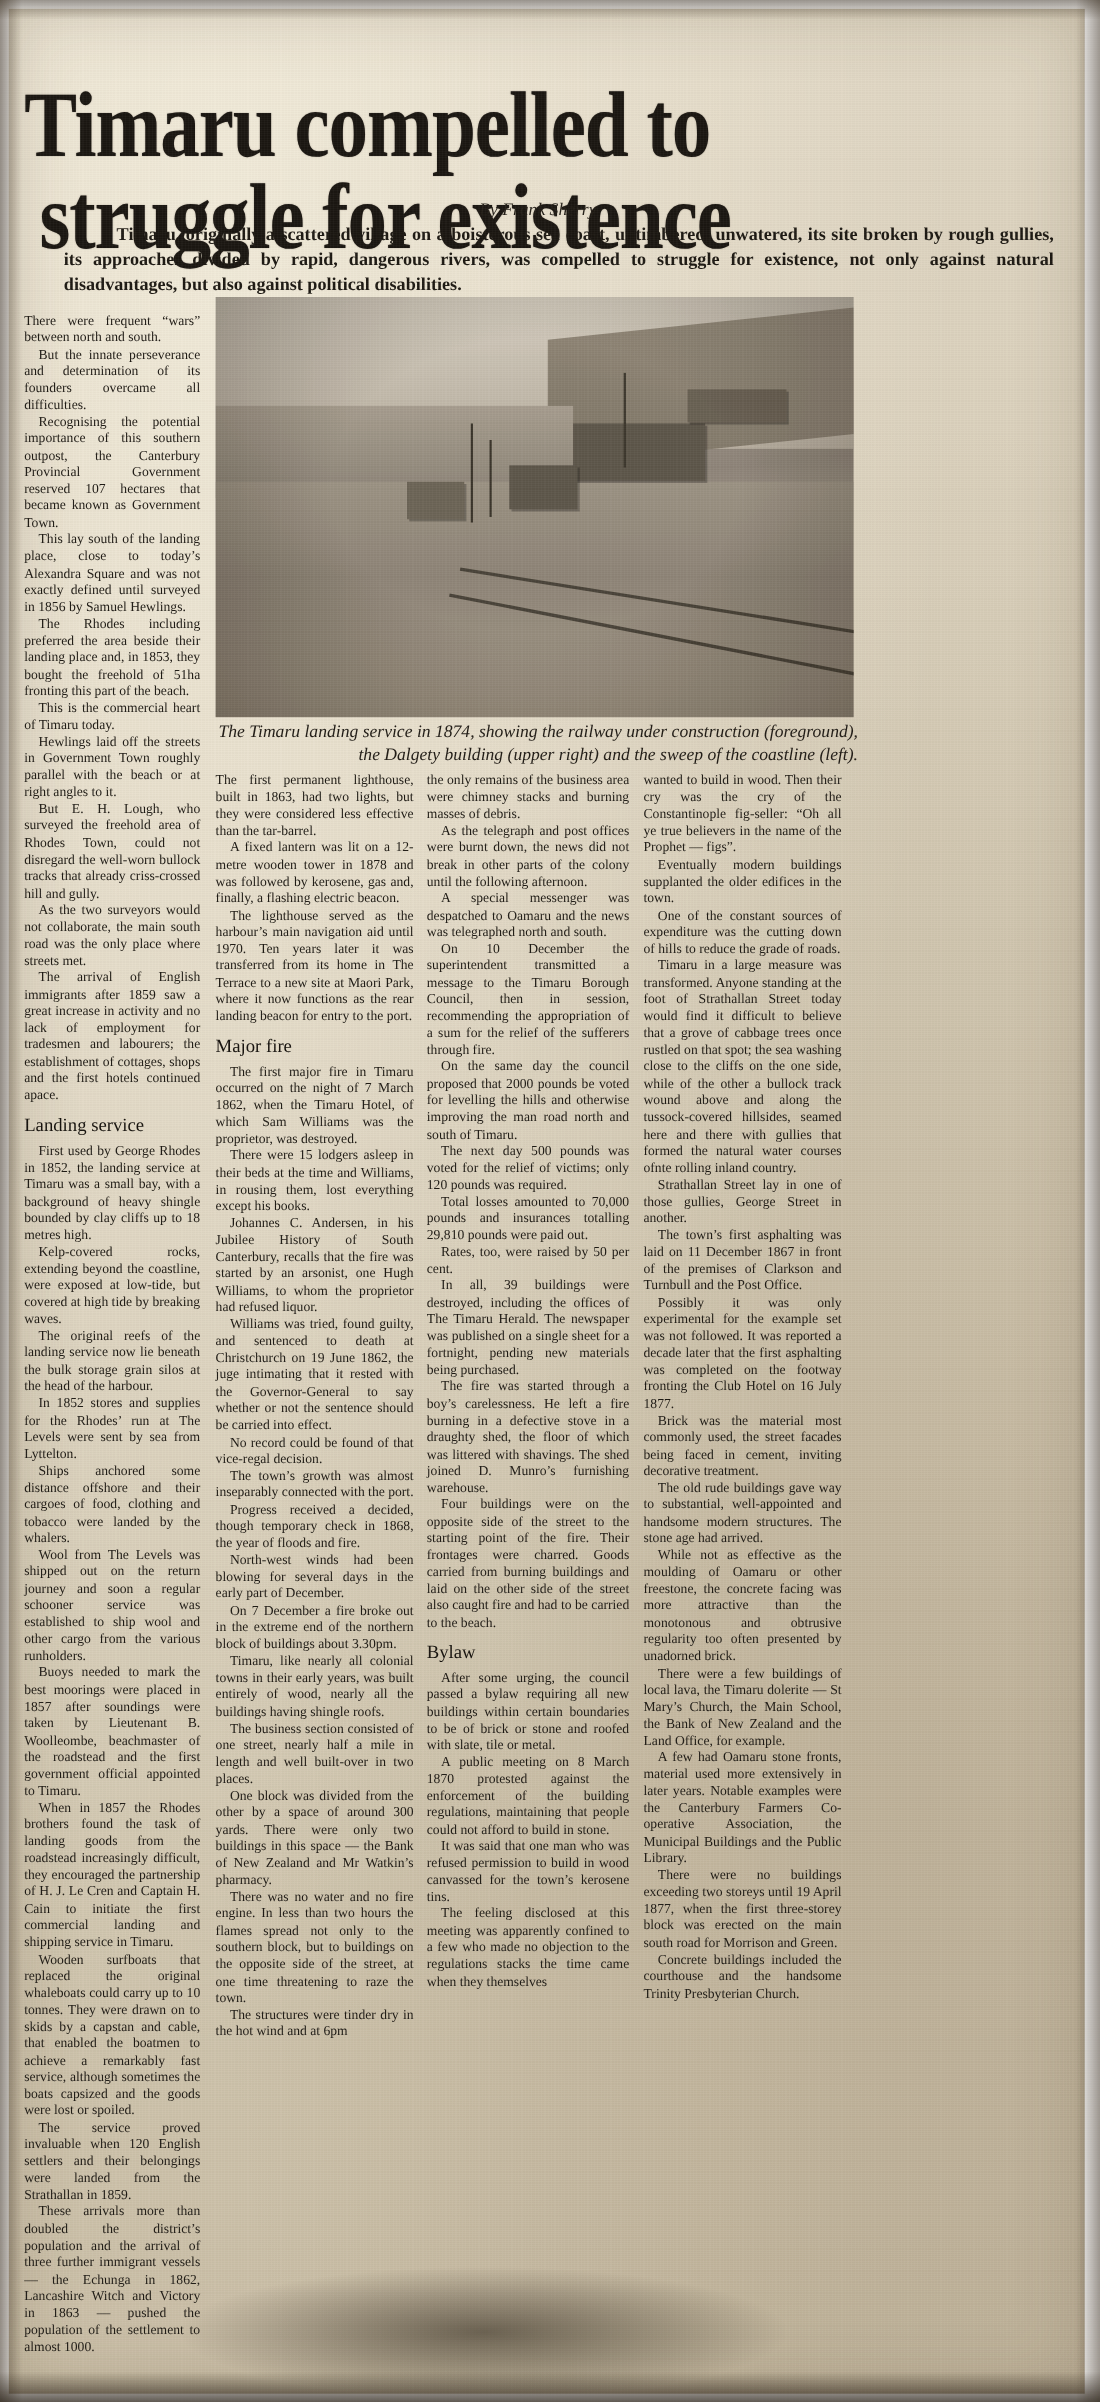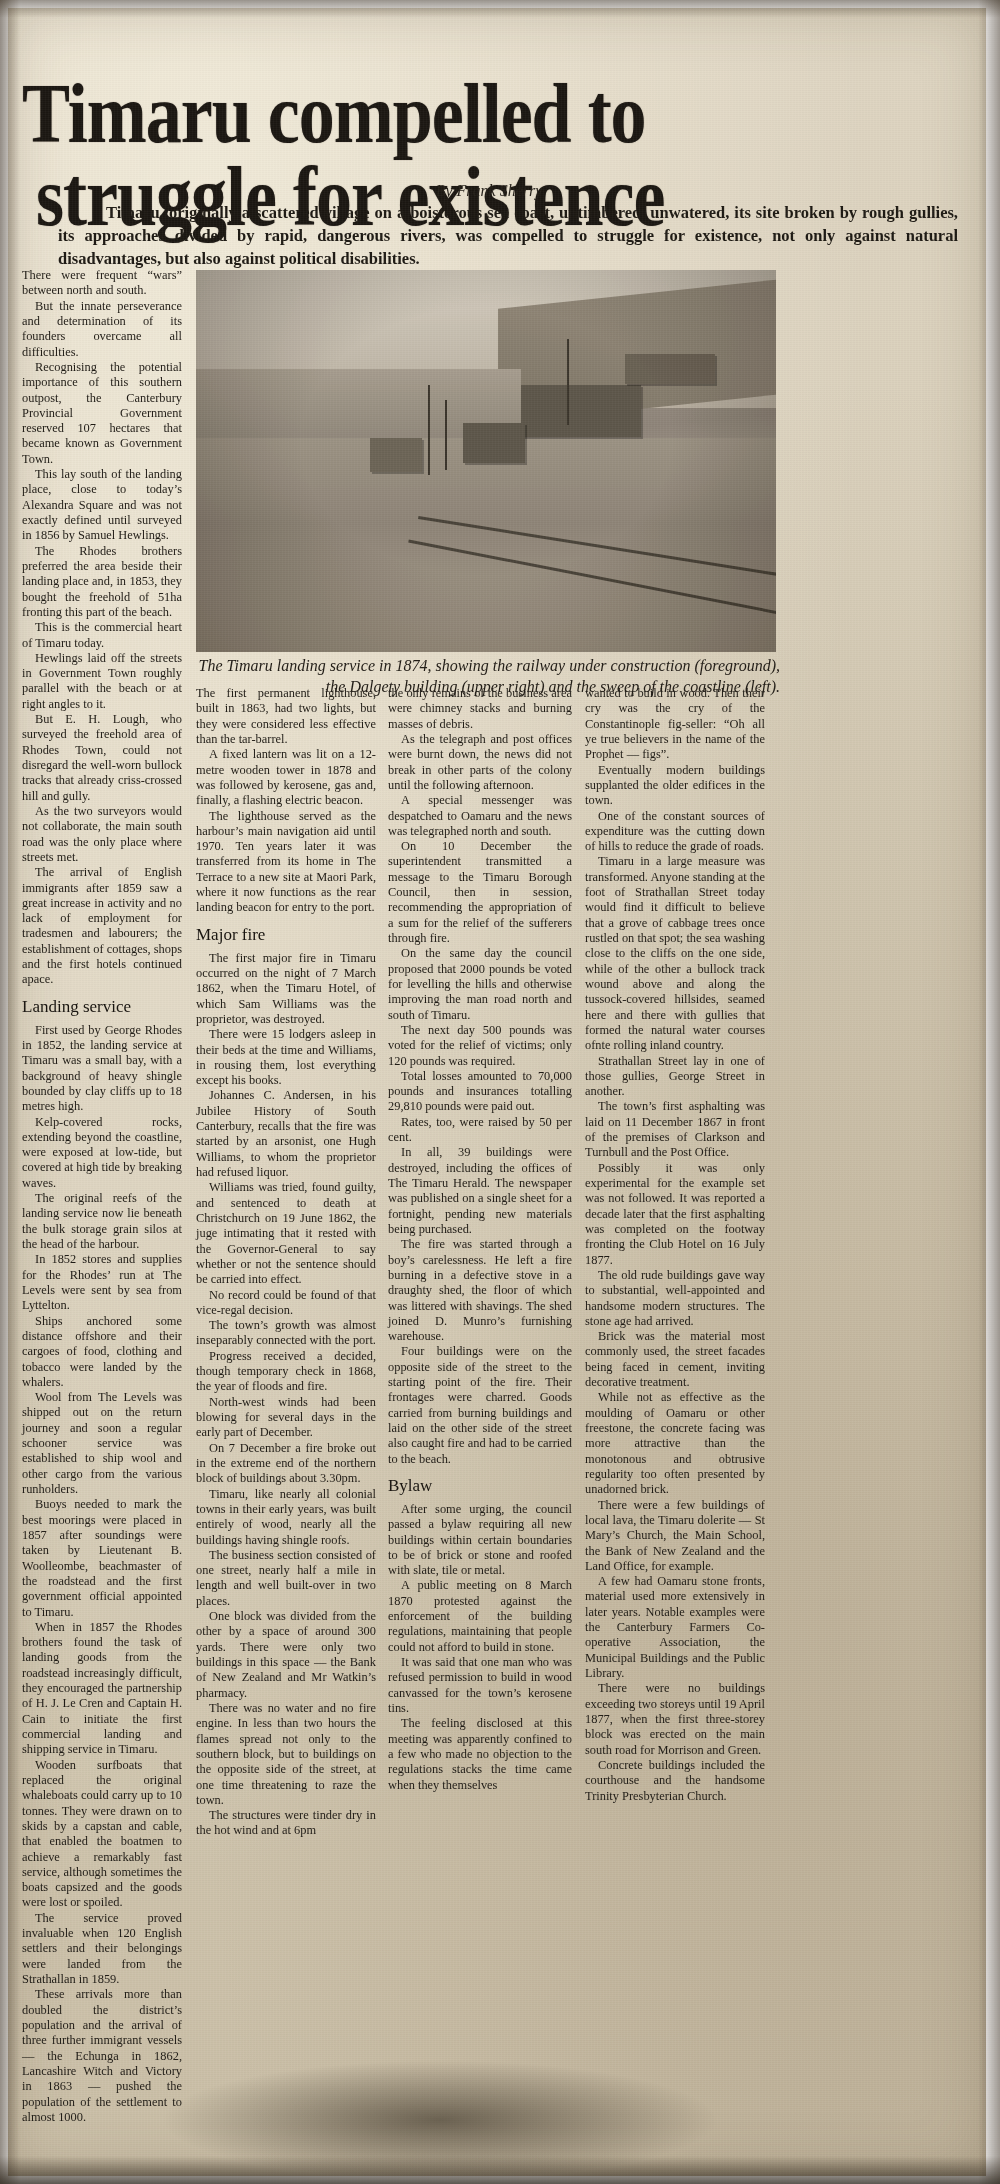--- a/index.html
+++ b/index.html
@@ -141,21 +141,21 @@
   
   .col {
     position: absolute;
     font-size: 12.4px;
     line-height: 1.235;
     color: #1e1a14;
     text-align: justify;
     font-family: "Liberation Serif", serif;
   }
   .col p { margin: 0; text-indent: 13px; }
-  .col p.noind { text-indent: 0; }
+  .col p.noind { text-indent: 0; margin-top: 16px; }
   .subhead {
     font-size: 17px;
     font-weight: normal;
     text-align: left;
     margin: 9px 0 5px;
     text-indent: 0 !important;
     color: #16120d;
     font-family: "Liberation Serif", serif;
   }
   .col1 { left: 22px;  top: 268px;  width: 160px; }
@@ -218,21 +218,21 @@
     <div class="vig"></div>
   </div>
 
   <div class="caption">The Timaru landing service in 1874, showing the railway under construction (foreground), the Dalgety building (upper right) and the sweep of the coastline (left).</div>
 
   <div class="col col1">
       <p class="noind">There were frequent “wars” between north and south.</p>
       <p>But the innate perseverance and determination of its founders overcame all difficulties.</p>
       <p>Recognising the potential importance of this southern outpost, the Canterbury Provincial Government reserved 107 hectares that became known as Government Town.</p>
       <p>This lay south of the landing place, close to today’s Alexandra Square and was not exactly defined until surveyed in 1856 by Samuel Hewlings.</p>
-      <p>The Rhodes brothers preferred the area beside their landing place and, in 1853, they bought the freehold of 51ha fronting this part of the beach.</p>
+      <p>The Rhodes including preferred the area beside their landing place and, in 1853, they bought the freehold of 51ha fronting this part of the beach.</p>
       <p>This is the commercial heart of Timaru today.</p>
       <p>Hewlings laid off the streets in Government Town roughly parallel with the beach or at right angles to it.</p>
       <p>But E. H. Lough, who surveyed the freehold area of Rhodes Town, could not disregard the well-worn bullock tracks that already criss-crossed hill and gully.</p>
       <p>As the two surveyors would not collaborate, the main south road was the only place where streets met.</p>
       <p>The arrival of English immigrants after 1859 saw a great increase in activity and no lack of employment for tradesmen and labourers; the establishment of cottages, shops and the first hotels continued apace.</p>
       <h2 class="subhead">Landing service</h2>
       <p>First used by George Rhodes in 1852, the landing service at Timaru was a small bay, with a background of heavy shingle bounded by clay cliffs up to 18 metres high.</p>
       <p>Kelp-covered rocks, extending beyond the coastline, were exposed at low-tide, but covered at high tide by breaking waves.</p>
       <p>The original reefs of the landing service now lie beneath the bulk storage grain silos at the head of the harbour.</p>
       <p>In 1852 stores and supplies for the Rhodes’ run at The Levels were sent by sea from Lyttelton.</p>
@@ -283,22 +283,22 @@
       <p>The feeling disclosed at this meeting was apparently confined to a few who made no objection to the regulations stacks the time came when they themselves</p>
     </div>
   <div class="col col4">
       <p class="noind">wanted to build in wood. Then their cry was the cry of the Constantinople fig-seller: “Oh all ye true believers in the name of the Prophet — figs”.</p>
       <p>Eventually modern buildings supplanted the older edifices in the town.</p>
       <p>One of the constant sources of expenditure was the cutting down of hills to reduce the grade of roads.</p>
       <p>Timaru in a large measure was transformed. Anyone standing at the foot of Strathallan Street today would find it difficult to believe that a grove of cabbage trees once rustled on that spot; the sea washing close to the cliffs on the one side, while of the other a bullock track wound above and along the tussock-covered hillsides, seamed here and there with gullies that formed the natural water courses ofnte rolling inland country.</p>
       <p>Strathallan Street lay in one of those gullies, George Street in another.</p>
       <p>The town’s first asphalting was laid on 11 December 1867 in front of the premises of Clarkson and Turnbull and the Post Office.</p>
       <p>Possibly it was only experimental for the example set was not followed. It was reported a decade later that the first asphalting was completed on the footway fronting the Club Hotel on 16 July 1877.</p>
+      <p>Brick was the material most commonly used, the street facades being faced in cement, inviting decorative treatment.</p>
       <p>The old rude buildings gave way to substantial, well-appointed and handsome modern structures. The stone age had arrived.</p>
-      <p>Brick was the material most commonly used, the street facades being faced in cement, inviting decorative treatment.</p>
       <p>While not as effective as the moulding of Oamaru or other freestone, the concrete facing was more attractive than the monotonous and obtrusive regularity too often presented by unadorned brick.</p>
       <p>There were a few buildings of local lava, the Timaru dolerite — St Mary’s Church, the Main School, the Bank of New Zealand and the Land Office, for example.</p>
       <p>A few had Oamaru stone fronts, material used more extensively in later years. Notable examples were the Canterbury Farmers Co-operative Association, the Municipal Buildings and the Public Library.</p>
       <p>There were no buildings exceeding two storeys until 19 April 1877, when the first three-storey block was erected on the main south road for Morrison and Green.</p>
       <p>Concrete buildings included the courthouse and the handsome Trinity Presbyterian Church.</p>
     </div>
   <div class="col col5"></div>
 
   <div class="grain"></div>
   <div class="edge-left"></div>

